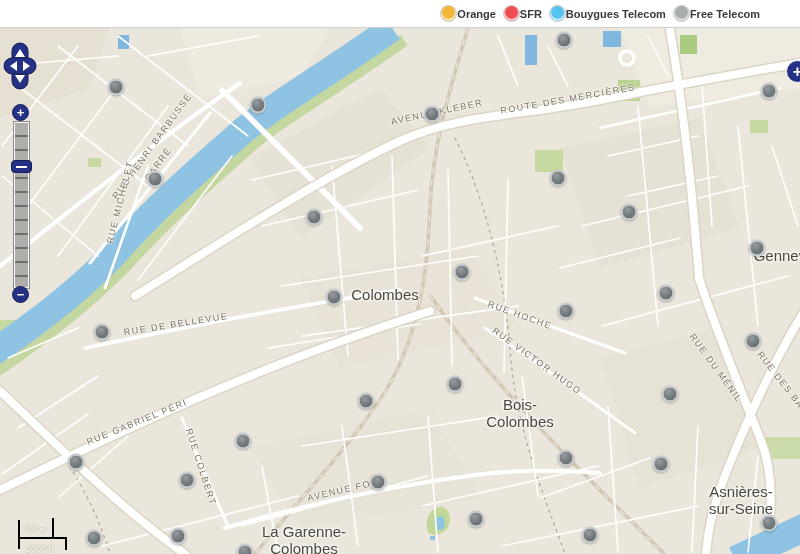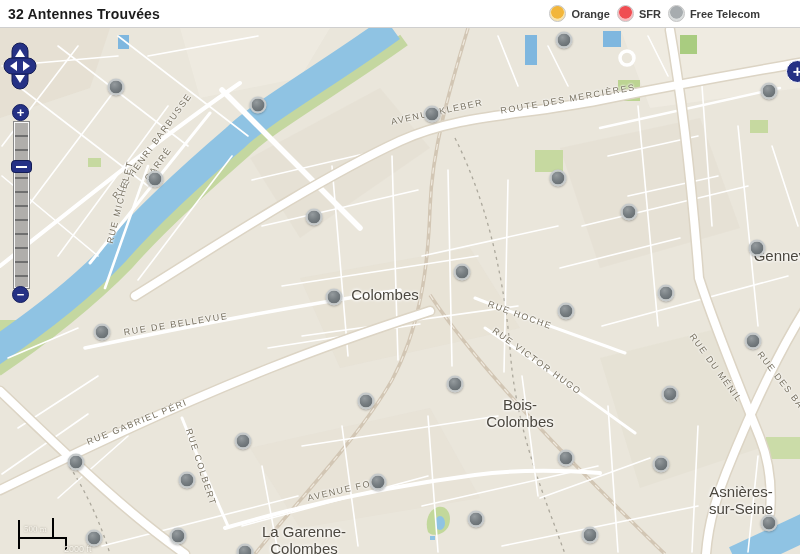--- a/index.html
+++ b/index.html
@@ -2,21 +2,21 @@
 <html><head>
 <meta charset="utf-8">
 <style>
   * { margin:0; padding:0; box-sizing:border-box; }
   html,body { width:800px; height:554px; overflow:hidden; font-family:"Liberation Sans", sans-serif; background:#fff; }
 
   
   .header { height:28px; display:flex; align-items:center; background:#ffffff; padding:0 8px; border-bottom:1px solid #cfcfcf; }
   .title { font-size:14px; font-weight:bold; color:#1c1c1c; letter-spacing:.2px; }
   .legend { margin-left:auto; display:flex; align-items:center; gap:7px; padding-right:32px; }
-  .legend-item { display:flex; align-items:center; gap:5px; }
+  .legend-item { display:flex; align-items:center; }
   .swatch { width:17px; height:17px; border-radius:50%; border:1px solid #c4c4c4; }
   .legend-label { font-size:11px; font-weight:bold; color:#3a3a3a; white-space:nowrap; }
 
   
   .map { position:relative; width:800px; height:526px; overflow:hidden; background:#EAE6DB; }
   .map svg.basemap { position:absolute; left:0; top:0; }
 
   .marker { position:absolute; width:17px; height:17px; border-radius:50%;
             background:radial-gradient(circle at 38% 30%, #959b9e 0%, #777e82 45%, #666d71 80%);
             border:2px solid #c6cacb; box-shadow:0 1px 2px rgba(60,60,60,.35);
@@ -42,35 +42,38 @@
   .maximize { position:absolute; left:786px; top:32px; width:23px; height:23px; border-radius:50%;
             background:#253185; color:#fff; font-size:16px; font-weight:bold; line-height:21px;
             text-align:center; border:1px solid #fff; cursor:pointer; z-index:40; }
 
   
   .scaleline { position:absolute; left:18px; top:490px; width:60px; height:34px; z-index:25; }
   .scaleline .bar { position:absolute; background:#000; }
   .sl-metric, .sl-imperial { position:absolute; font-size:9px; color:#fbf8f0; white-space:nowrap;
             text-shadow:0 0 2px rgba(90,85,70,.6); }
   .sl-metric { left:6px; top:6px;font-family:Liberation Serif, serif; }
-  .sl-imperial { left:8px; top:26px;margin-left:38px; }
+  .sl-imperial { left:8px; top:26px; }
 </style>
 </head>
 <body>
 
 <div class="header">
-  <span class="title">32 Antennes Trouvées</span>
   <div class="legend">
       <div class="legend-item">
         <span class="swatch" style="background: radial-gradient(circle at 50% 42%, rgb(242, 182, 59) 52%, rgb(248, 227, 172) 58%);"></span>
         <span class="legend-label">Orange</span>
       </div>
       <div class="legend-item">
         <span class="swatch" style="background: radial-gradient(circle at 50% 42%, rgb(240, 77, 82) 52%, rgb(248, 187, 190) 58%);"></span>
         <span class="legend-label">SFR</span>
+      </div>
+      <div class="legend-item">
+        <span class="swatch" style="background: radial-gradient(circle at 50% 42%, rgb(87, 195, 239) 52%, rgb(192, 232, 249) 58%);"></span>
+        <span class="legend-label">Bouygues Telecom</span>
       </div>
       <div class="legend-item">
         <span class="swatch" style="background: radial-gradient(circle at 50% 42%, rgb(167, 172, 175) 52%, rgb(219, 222, 222) 58%);"></span>
         <span class="legend-label">Free Telecom</span>
       </div>
     </div>
 </div>
 
 <div class="map">
 

